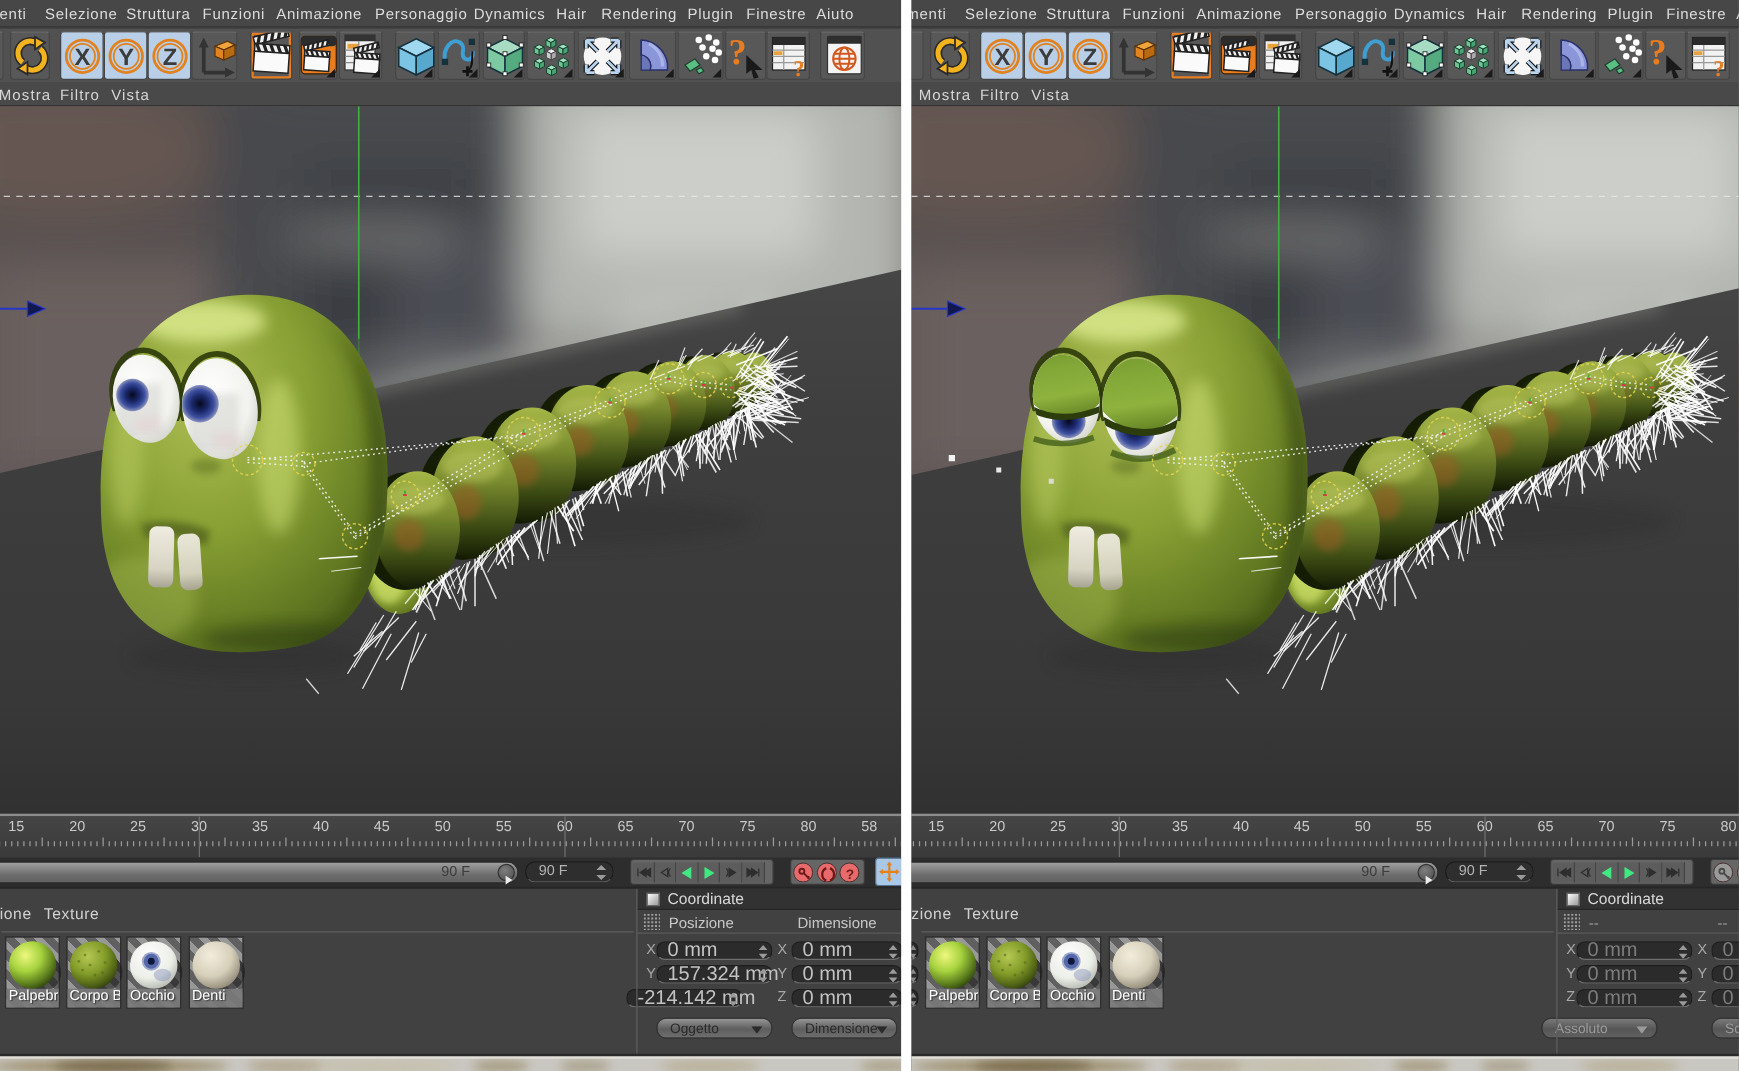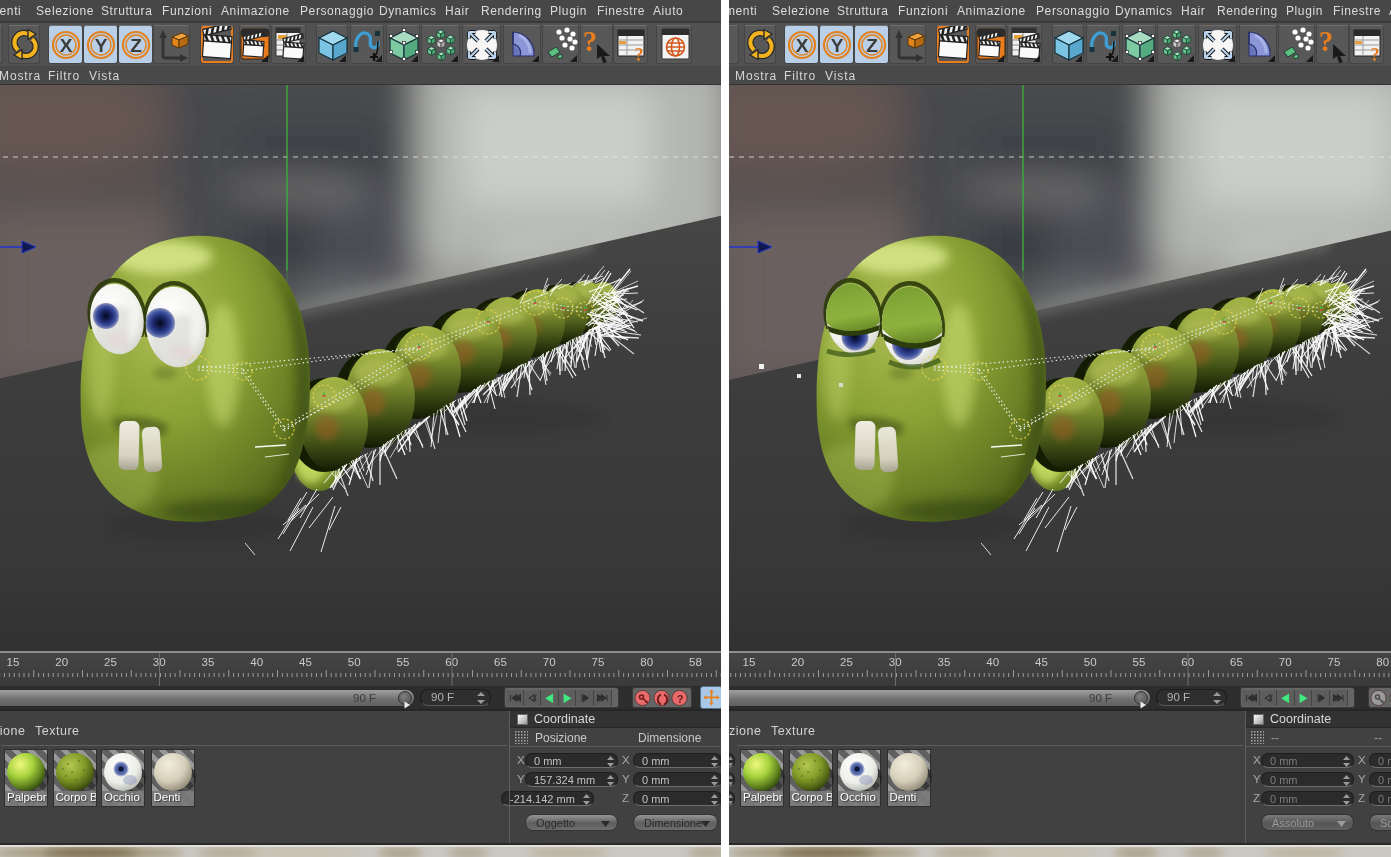--- a/index.html
+++ b/index.html
@@ -34,21 +34,21 @@
 .tile{position:absolute;top:38px;width:44px;height:58px;border:1px solid #2e2e2e;background:repeating-linear-gradient(45deg,#989898 0 5px,#606060 5px 11px)}
 .tile svg{position:absolute;top:0;left:0}
 .tlabel{position:absolute;bottom:0;left:0;width:100%;height:15px;background:rgba(122,122,122,0.92);font-size:11.5px;color:#fff;text-shadow:1px 1px 1px #333;padding-left:2px;overflow:hidden;white-space:nowrap}
 .panels:after{content:"";position:absolute;left:516px;top:0;bottom:0;width:1px;background:#5e5e5e}
 .chead{position:absolute;top:0;left:517px;width:223px;height:17px;background:#323232;border-bottom:1px solid #262626}
 .cbox{position:absolute;left:7px;top:3px;width:11px;height:11px;background:linear-gradient(135deg,#fff,#999);border:1px solid #666}
 .chead span{position:absolute;left:24px;top:1px;font-size:12.5px;color:#d8d8d8}
 .chlab{position:absolute;top:20px;font-size:12px}
 .chline{position:absolute;top:35px;left:517px;width:223px;height:1px;background:#5a5a5a}
 .clab{position:absolute;font-size:11.5px;color:#a8a8a8}
-.cfield{position:absolute;height:15px;border-radius:7px;background:#2b2b2b;border:1px solid #1e1e1e;border-bottom-color:#6e6e6e;font-size:11px;padding:0 0 0 8px;line-height:14px;white-space:nowrap}
+.cfield{position:absolute;height:15px;border-radius:7px;background:#2b2b2b;border:1px solid #1e1e1e;border-bottom-color:#6e6e6e;font-size:16px;padding:0 0 0 8px;line-height:14px;white-space:nowrap}
 .ddbtn{position:absolute;top:103px;height:17px;border-radius:8px;border:1px solid #333;font-size:11px;padding:2px 0 0 10px;overflow:hidden;white-space:nowrap}
 .botline{position:absolute;top:843px;left:0;width:740px;height:2px;background:#2a2a2a}
 .bstrip{position:absolute;top:845px;left:0}
 .divider{position:absolute;left:721px;top:0;width:8px;height:857px;background:#fff;z-index:50}
 </style></head><body>
 <div class="half" id="hL">
     <div class="content" style="left:-7px">
       <div class="menubar">
         <span style="left:-4px">menti</span>
         <span style="left:43px">Selezione</span>
@@ -2261,21 +2261,21 @@
           <rect x="12" y="3" width="1.6" height="1.6" fill="#9f9f9f"></rect>
           <rect x="12" y="6" width="1.6" height="1.6" fill="#9f9f9f"></rect>
           <rect x="12" y="9" width="1.6" height="1.6" fill="#9f9f9f"></rect>
           <rect x="12" y="12" width="1.6" height="1.6" fill="#9f9f9f"></rect>
         </svg><span class="chlab" style="left:542px;color:#9a9a9a">--</span><span class="chlab" style="left:645px;color:#9a9a9a">--</span><div class="chline"></div><span class="clab" style="top:43px;left:524px">X</span><div class="cfield" style="top:42px;left:532px;width:93px;color:#7c7c7c">0 mm<svg width="7" height="11" style="position:absolute;right:3px;top:2px">
             <path d="M3.5 0 L7 4 L0 4 Z M3.5 11 L7 7 L0 7 Z" fill="#9a9a9a"></path>
           </svg></div><span class="clab" style="top:43px;left:629px">X</span><div class="cfield" style="top:42px;left:640px;width:89px;color:#7c7c7c">0 mm</div><span class="clab" style="top:62px;left:524px">Y</span><div class="cfield" style="top:61px;left:532px;width:93px;color:#7c7c7c">0 mm<svg width="7" height="11" style="position:absolute;right:3px;top:2px">
             <path d="M3.5 0 L7 4 L0 4 Z M3.5 11 L7 7 L0 7 Z" fill="#9a9a9a"></path>
           </svg></div><span class="clab" style="top:62px;left:629px">Y</span><div class="cfield" style="top:61px;left:640px;width:89px;color:#7c7c7c">0 mm</div><span class="clab" style="top:81px;left:524px">Z</span><div class="cfield" style="top:80px;left:532px;width:93px;color:#7c7c7c">0 mm<svg width="7" height="11" style="position:absolute;right:3px;top:2px">
             <path d="M3.5 0 L7 4 L0 4 Z M3.5 11 L7 7 L0 7 Z" fill="#9a9a9a"></path>
-          </svg></div><span class="clab" style="top:81px;left:629px">Z</span><div class="cfield" style="top:80px;left:640px;width:89px;color:#7c7c7c">0 mm</div><div class="ddbtn" style="left:532px;width:93px;background:linear-gradient(#7a7a7a,#565656 55%,#606060);color:#9a9a9a">Assoluto<svg width="9" height="6" style="position:absolute;right:7px;top:6px">
+          </svg></div><span class="clab" style="top:81px;left:629px">Z</span><div class="cfield" style="top:80px;left:640px;width:89px;color:#7c7c7c">0 mm</div><div class="ddbtn" style="left:504px;width:93px;background:linear-gradient(#7a7a7a,#565656 55%,#606060);color:#9a9a9a">Assoluto<svg width="9" height="6" style="position:absolute;right:7px;top:6px">
             <path d="M0 0 H9 L4.5 6 Z" fill="#9a9a9a"></path>
           </svg></div><div class="ddbtn" style="left:640px;width:85px;background:linear-gradient(#7a7a7a,#565656 55%,#606060);color:#9a9a9a">Scala</div><div class="cfield" style="top:42px;left:-20px;width:26px">
           <svg width="5" height="11" style="position:absolute;right:1px;top:2px">
             <path d="M2.5 0 L5 4 L0 4 Z M2.5 11 L5 7 L0 7 Z" fill="#8a8a8a"></path>
           </svg>
         </div><div class="cfield" style="top:61px;left:-20px;width:26px">
           <svg width="5" height="11" style="position:absolute;right:1px;top:2px">
             <path d="M2.5 0 L5 4 L0 4 Z M2.5 11 L5 7 L0 7 Z" fill="#8a8a8a"></path>
           </svg>
         </div><div class="cfield" style="top:80px;left:-20px;width:26px">

